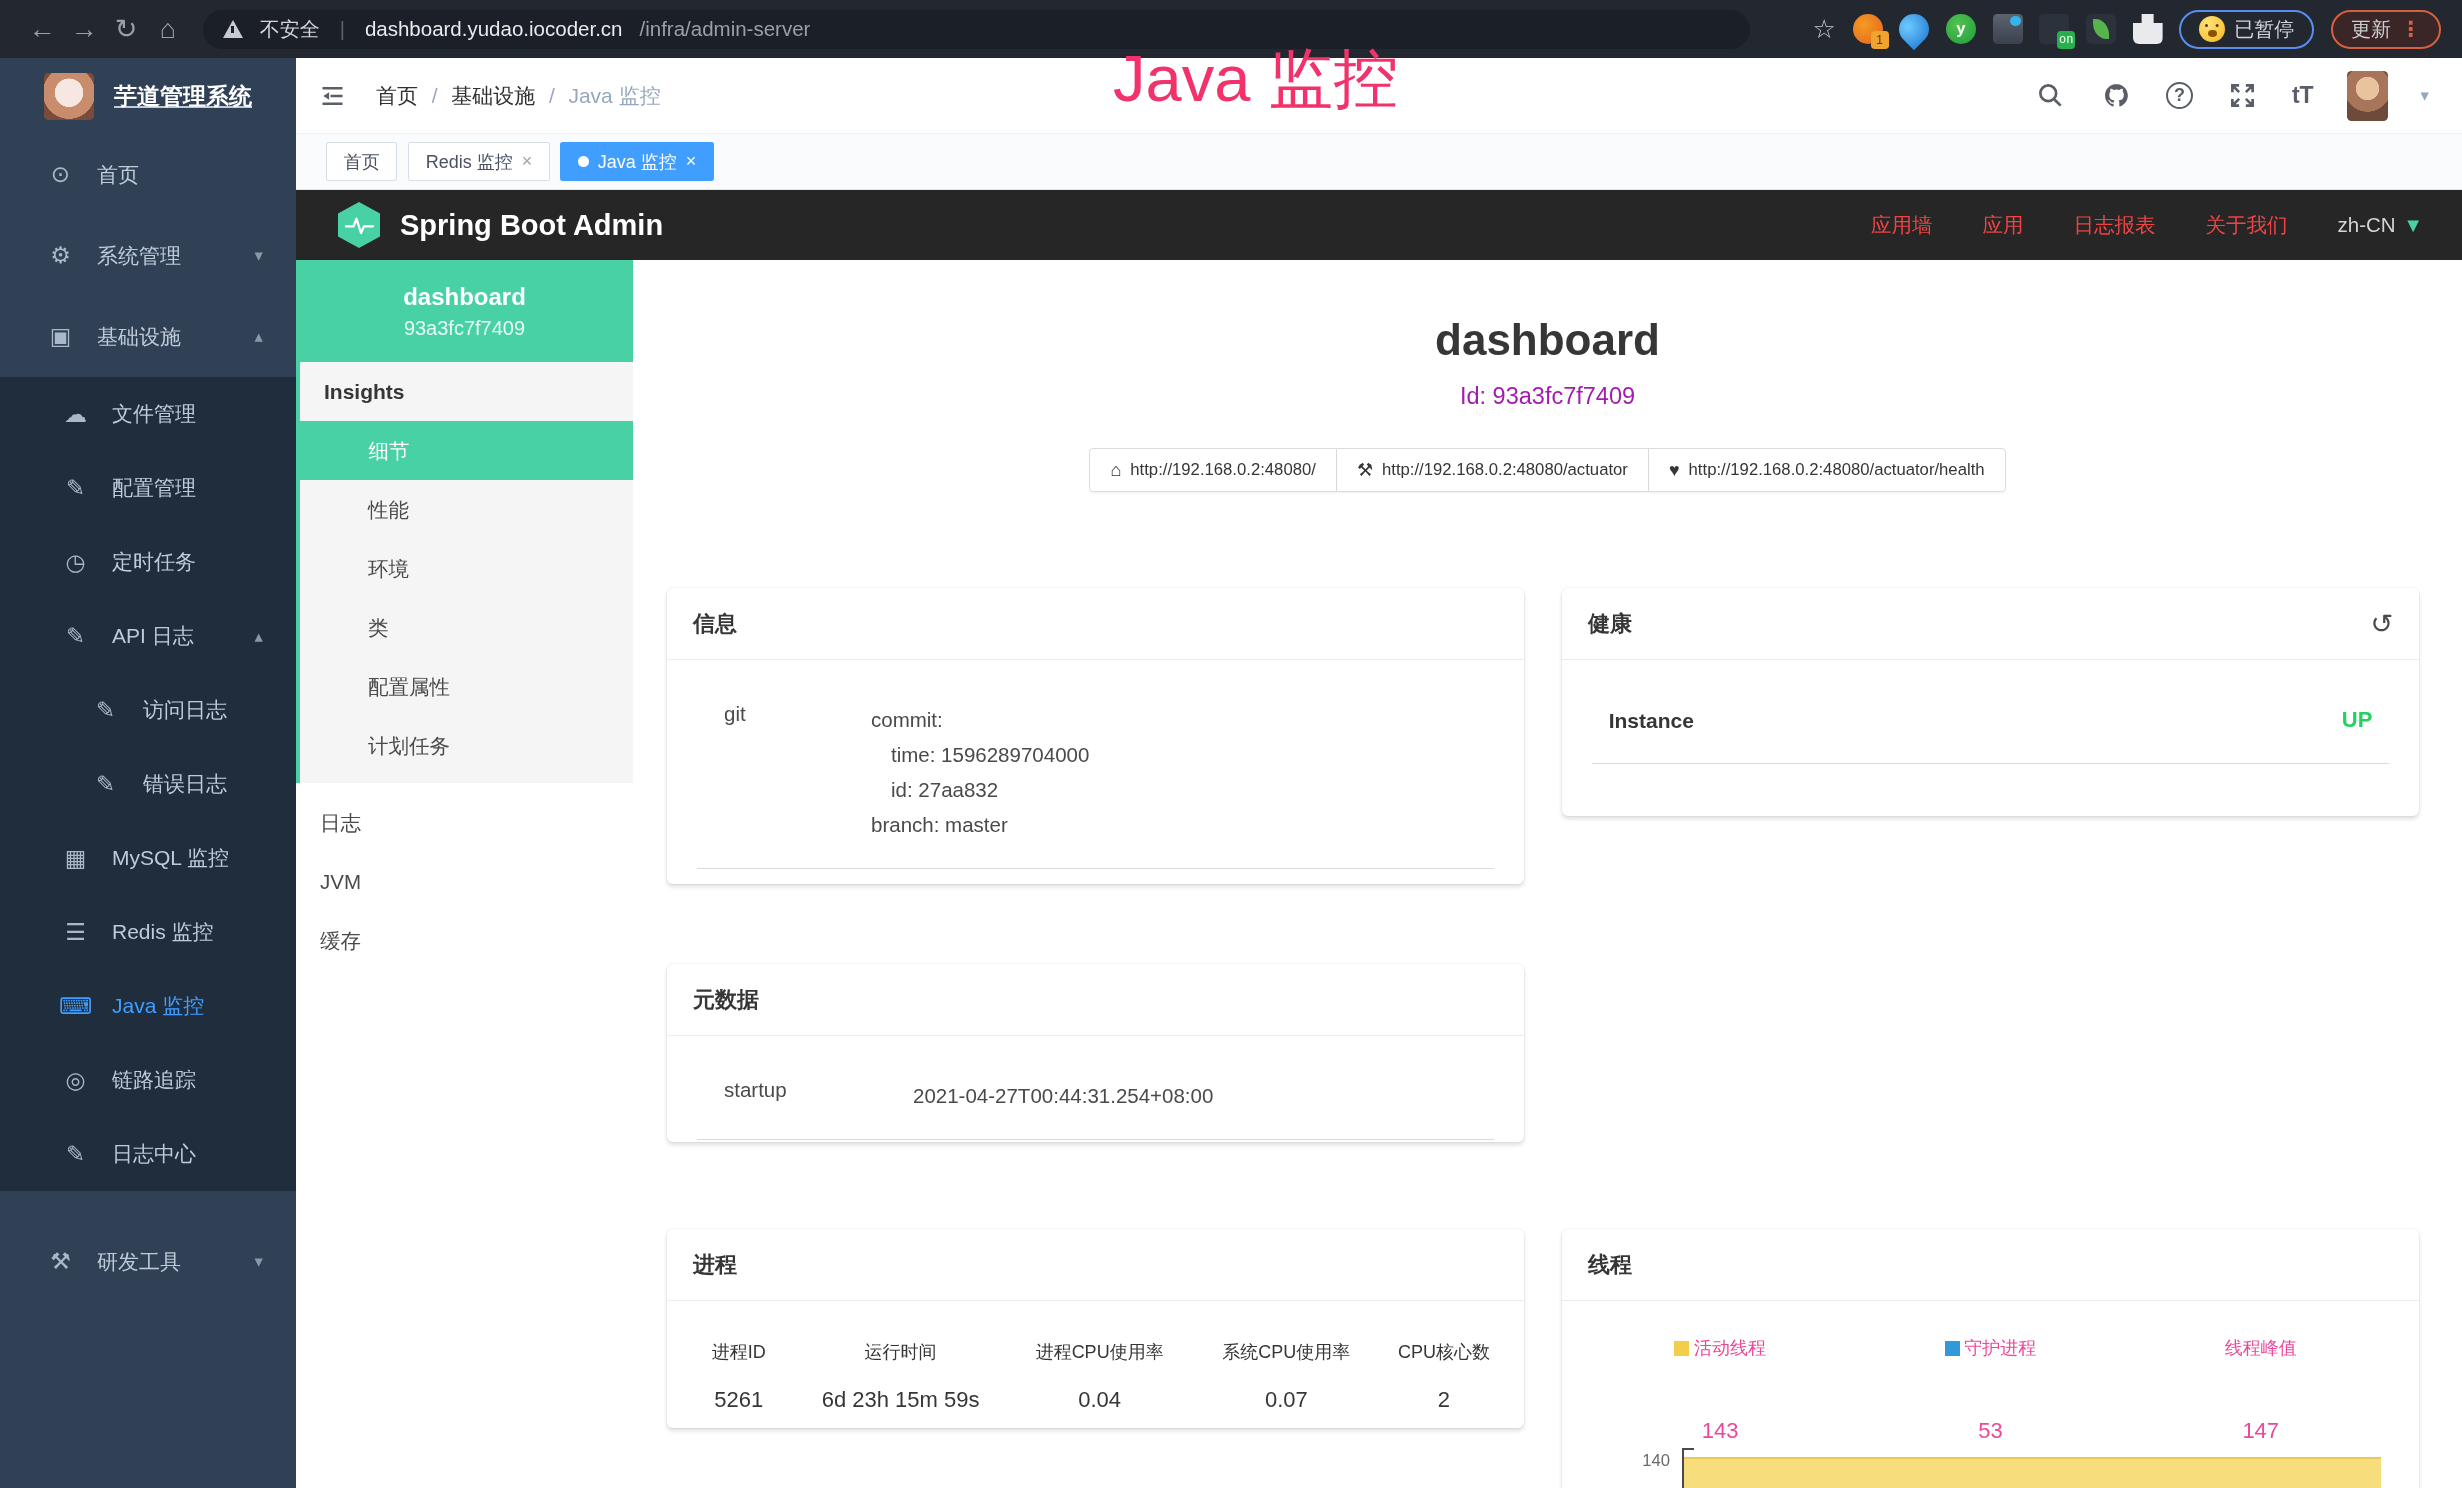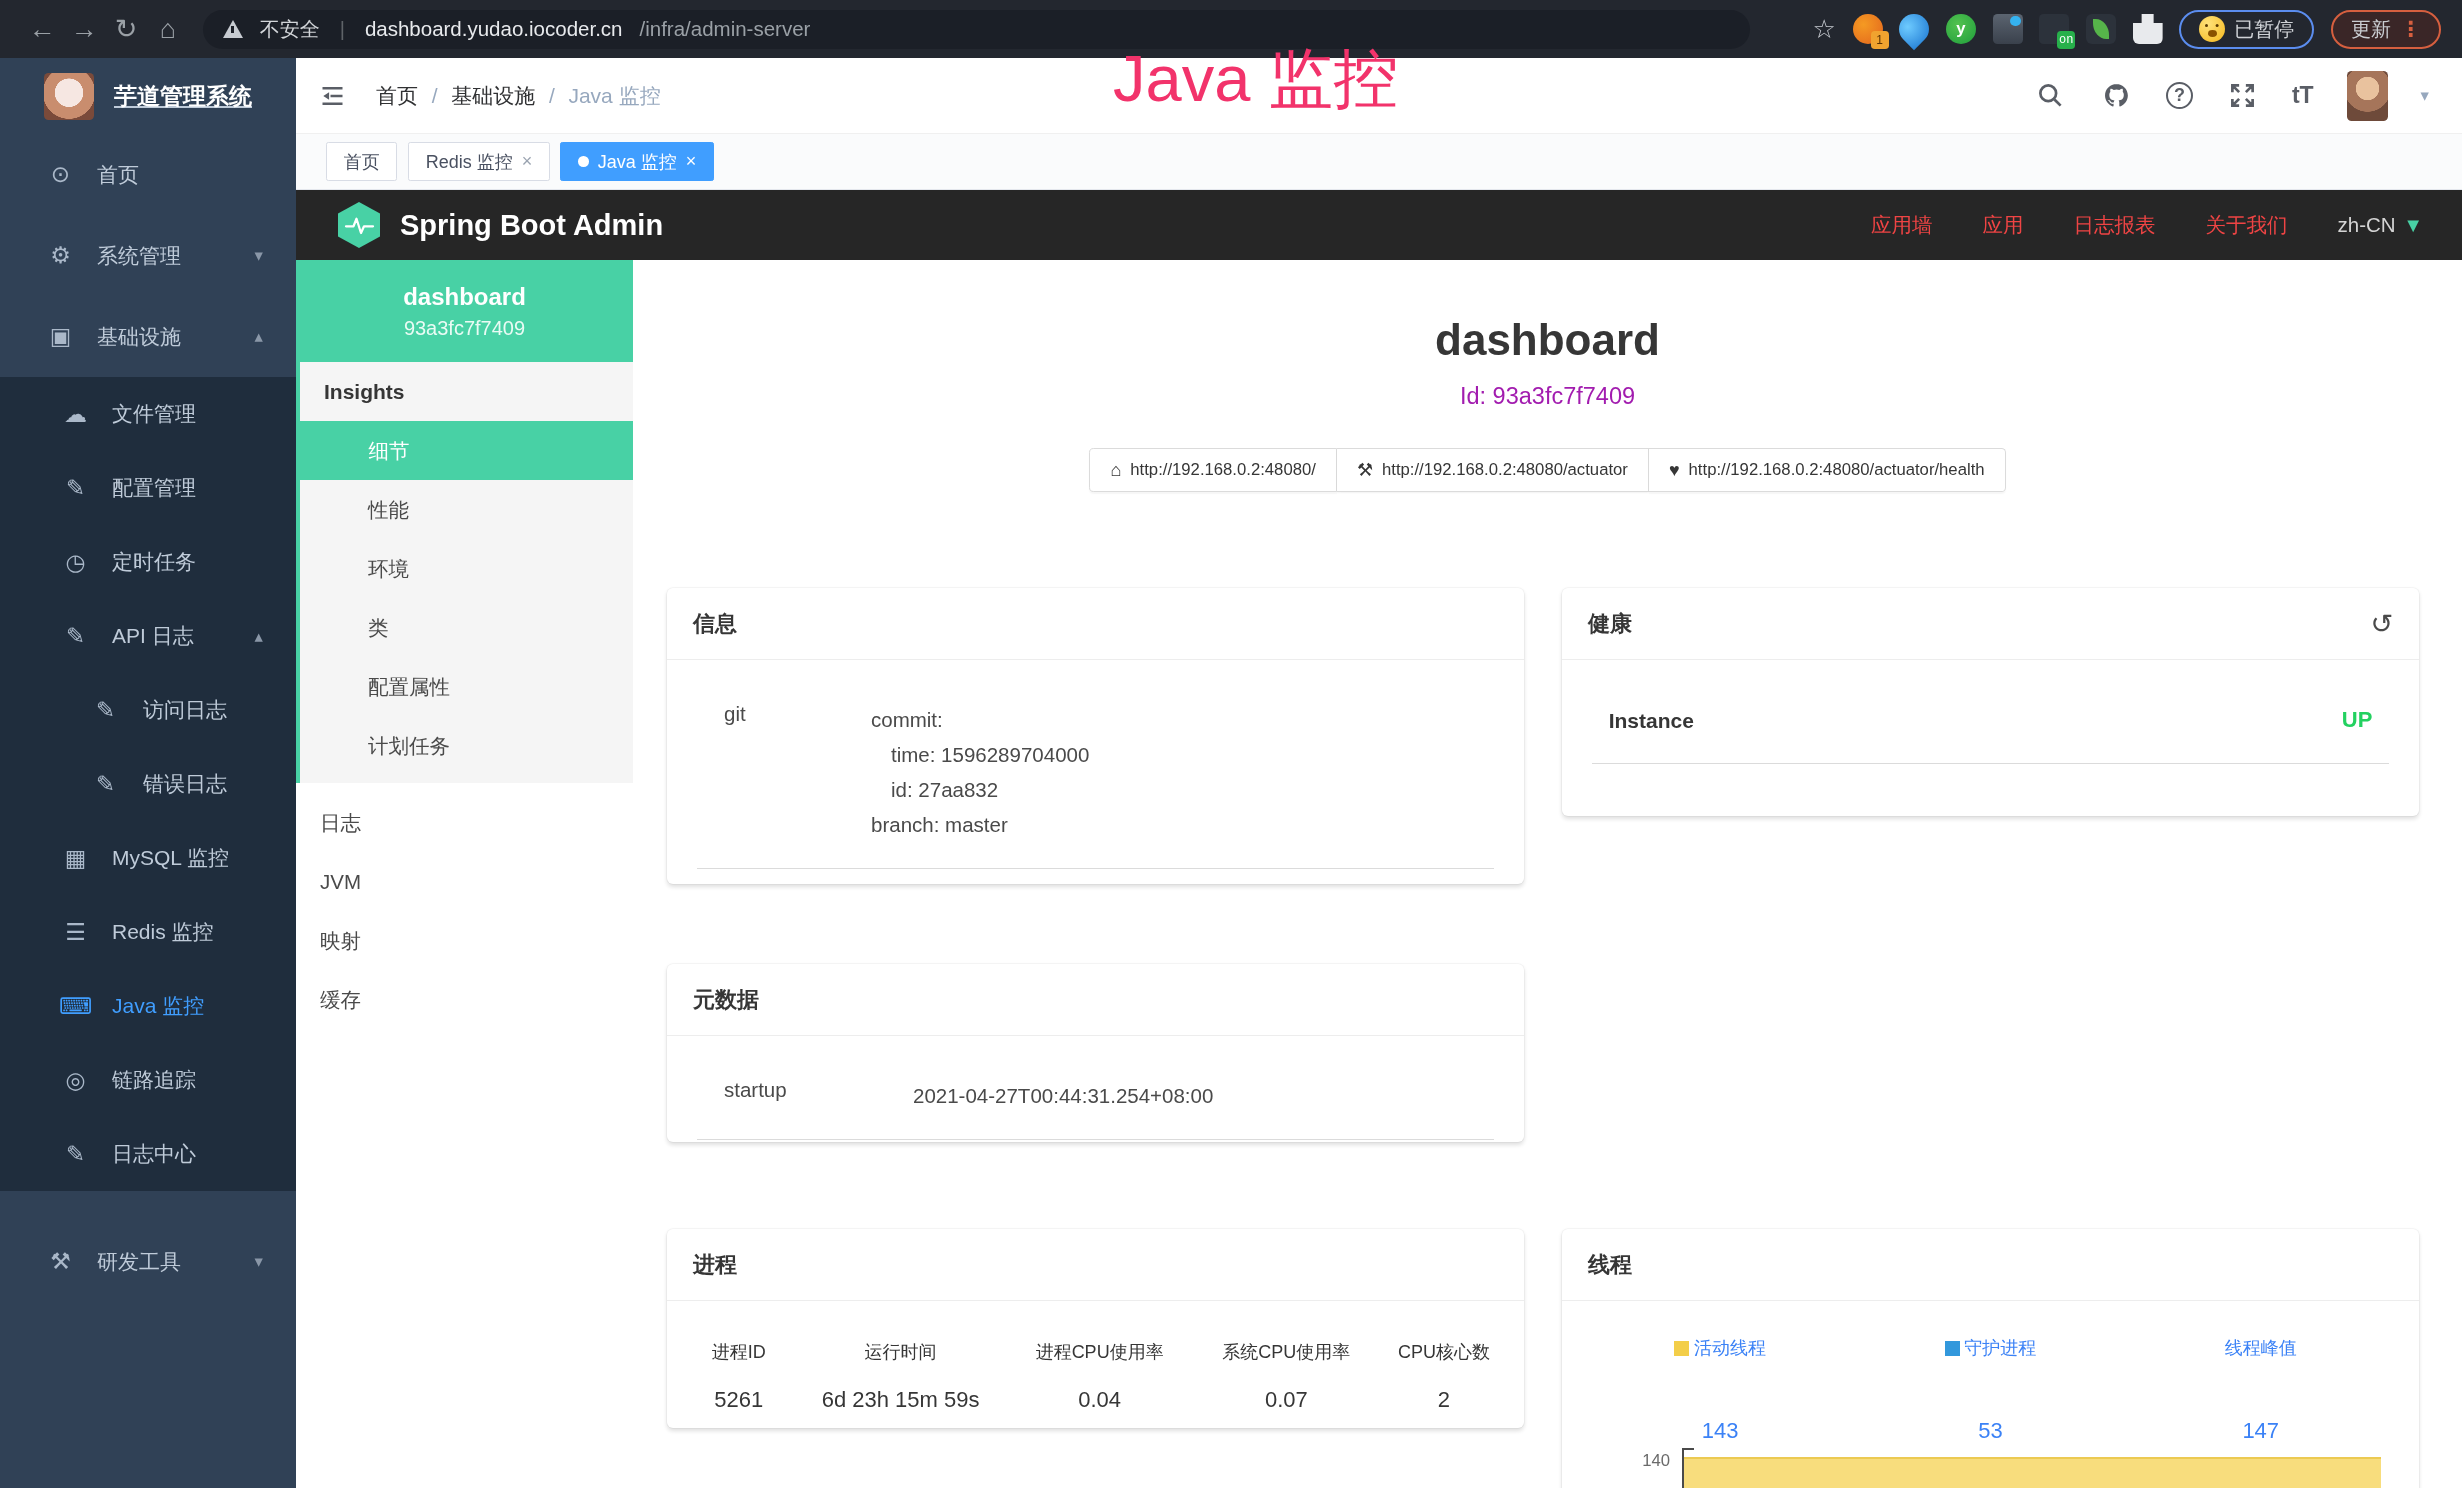--- a/index.html
+++ b/index.html
@@ -161,21 +161,21 @@
   .status-up { margin-left:auto; font-size:22px; font-weight:bold; color:#23d160; }
 
   .proc-row { display:flex; padding:39px 13.7px 0; }
   .proc-cell { text-align:center; }
   .pc0{width:14%;} .pc1{width:25%;} .pc2{width:23%;} .pc3{width:22%;} .pc4{width:16%;}
   .proc-head { font-size:18px; color:#363636; }
   .proc-val { font-size:22px; color:#363636; }
   .proc-vals { padding-top:0; margin-top:23px; }
 
   .legend-row { display:flex; padding:35px 23px 0; }
-  .legend-cell { width:33.33%; text-align:center; font-size:18px; color:#3b82f6; }
+  .legend-cell { width:33.33%; text-align:center; font-size:18px; color:#ec4899; }
   .legend-cell .sq { display:inline-block; width:15px; height:15px; margin-right:4.6px; vertical-align:-1.5px; }
   .sq-yellow { background:#f3ce49; }
   .sq-blue { background:#3298dc; }
   .legend-vals { margin-top:23px; }
   .legend-vals .legend-cell { font-size:22px; }
 
   .chart { position:absolute; left:21px; right:21px; top:220px; bottom:-46px; display:flex; }
   .ylabels { width:99px; position:relative; flex:0 0 99px; }
   .ytick { position:absolute; right:12px; font-size:16.7px; color:#6a6a6a; }
   .yt0{top:1.5px;}
@@ -389,21 +389,20 @@
             <div class="side-item active">细节</div>
             <div class="side-item">性能</div>
             <div class="side-item">环境</div>
             <div class="side-item">类</div>
             <div class="side-item">配置属性</div>
             <div class="side-item">计划任务</div>
           </div>
           <div class="side-root">
             <div class="side-item">日志</div>
             <div class="side-item">JVM</div>
-            <div class="side-item">映射</div>
             <div class="side-item">缓存</div>
           </div>
         </aside>
 
         <main class="sba-content">
           <div class="page-title">dashboard</div>
           <div class="page-sub">Id: 93a3fc7f7409</div>
 
           <div class="links">
             <span class="link-btn">

